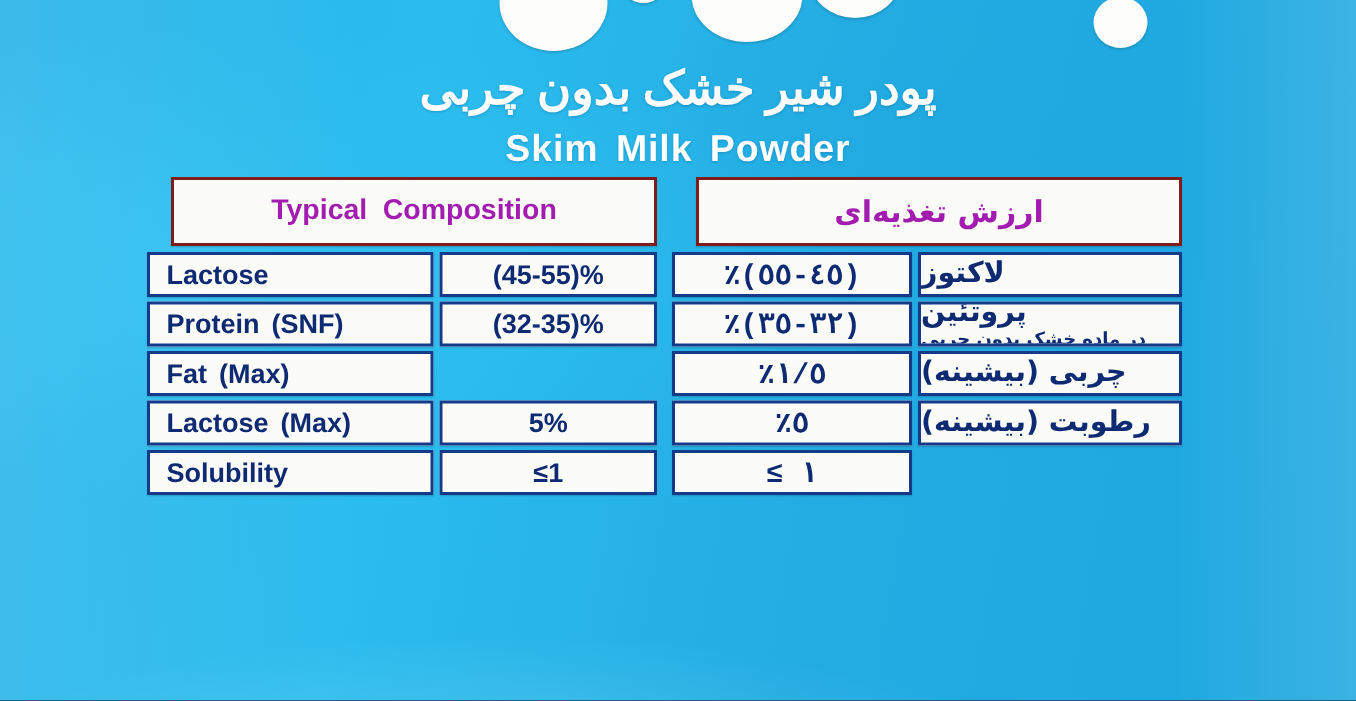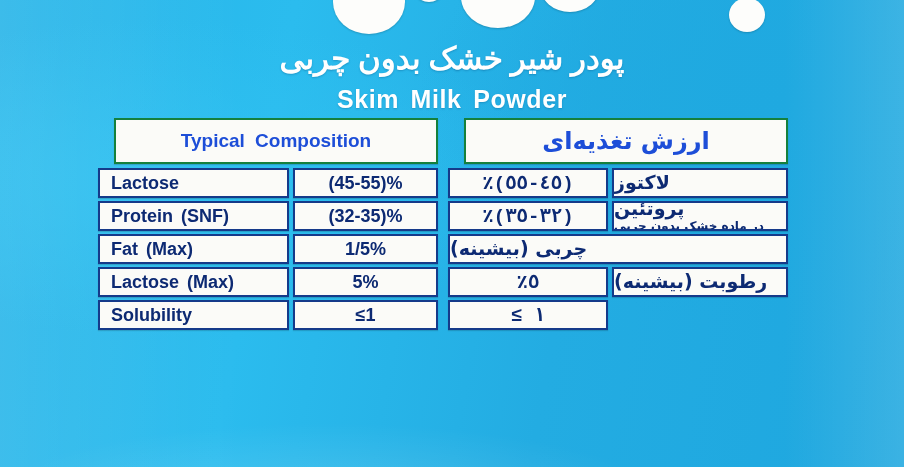--- a/index.html
+++ b/index.html
@@ -89,36 +89,36 @@
     gap: 10px;
   }
   .tbl {
     flex: 1 1 0;
     display: flex;
     flex-direction: column;
     gap: 4px;
   }
   .tbl-head {
     background: #fbfbf8;
-    border: 2px solid #15803d;
+    border: 2px solid #7f1d1d;
     height: 42px;
     display: flex;
     align-items: center;
     justify-content: center;
-    color: #1d4ed8;
+    color: #a21caf;
     font-size: 19px;
     font-weight: bold;
     word-spacing: 5px;
     box-shadow: 0 1px 1px rgba(0,0,0,0.15);
     margin-left: 16px;
   }
   .tbl-head.rtl {
     direction: rtl;
     font-family: "DejaVu Sans", "Liberation Sans", sans-serif;
-    font-size: 24px;
+    font-size: 20px;
     word-spacing: 0;
   }
   .rows {
     display: flex;
     flex-direction: column;
     gap: 3px;
   }
   .row {
     display: flex;
     gap: 4px;
@@ -202,21 +202,20 @@
           <div class="row">
             <div class="cell cell-name-en">Lactose</div>
             <div class="cell cell-val-en">(45-55)%</div>
           </div>
           <div class="row">
             <div class="cell cell-name-en">Protein  (SNF)</div>
             <div class="cell cell-val-en">(32-35)%</div>
           </div>
           <div class="row">
             <div class="cell cell-name-en">Fat  (Max)</div>
-            <div class="cell cell-val-en">1/5%</div>
           </div>
           <div class="row">
             <div class="cell cell-name-en">Lactose  (Max)</div>
             <div class="cell cell-val-en">5%</div>
           </div>
           <div class="row">
             <div class="cell cell-name-en">Solubility</div>
             <div class="cell cell-val-en">≤1</div>
           </div>
         </div>
@@ -232,20 +231,21 @@
             </div>
           </div>
           <div class="row">
             <div class="cell cell-val-fa">(٣٢-٣٥)٪</div>
             <div class="cell cell-name-fa">
               <span>پروتئین</span>
               <span class="sub">در ماده خشک بدون چربی</span>
             </div>
           </div>
           <div class="row">
+            <div class="cell cell-val-fa">١/٥٪</div>
             <div class="cell cell-name-fa">
               <span>چربی (بیشینه)</span>
             </div>
           </div>
           <div class="row">
             <div class="cell cell-val-fa">٥٪</div>
             <div class="cell cell-name-fa">
               <span>رطوبت (بیشینه)</span>
             </div>
           </div>

